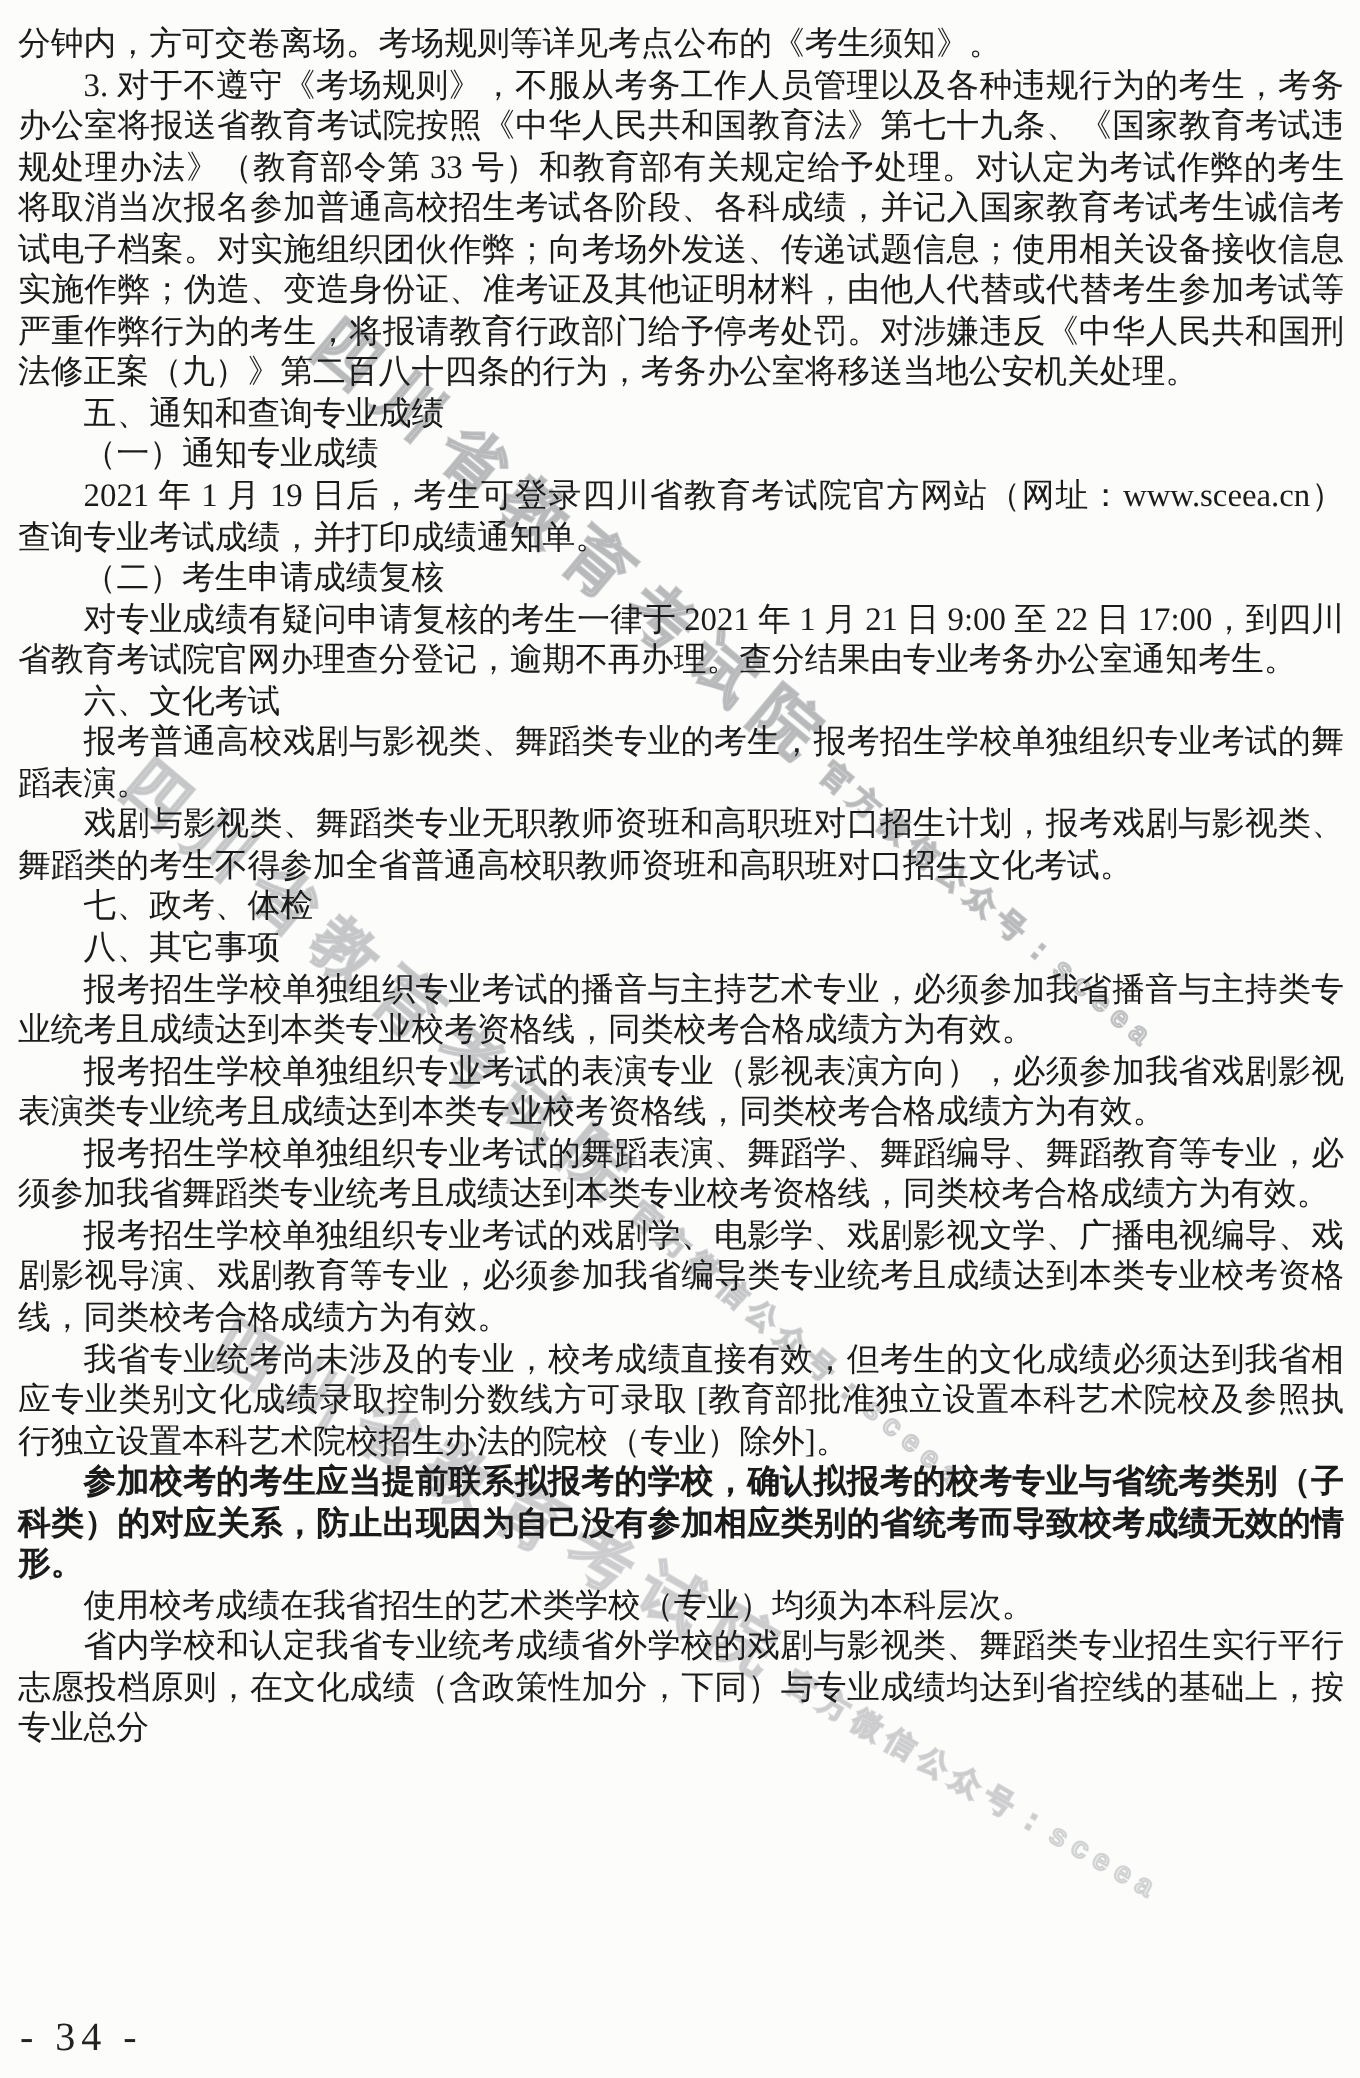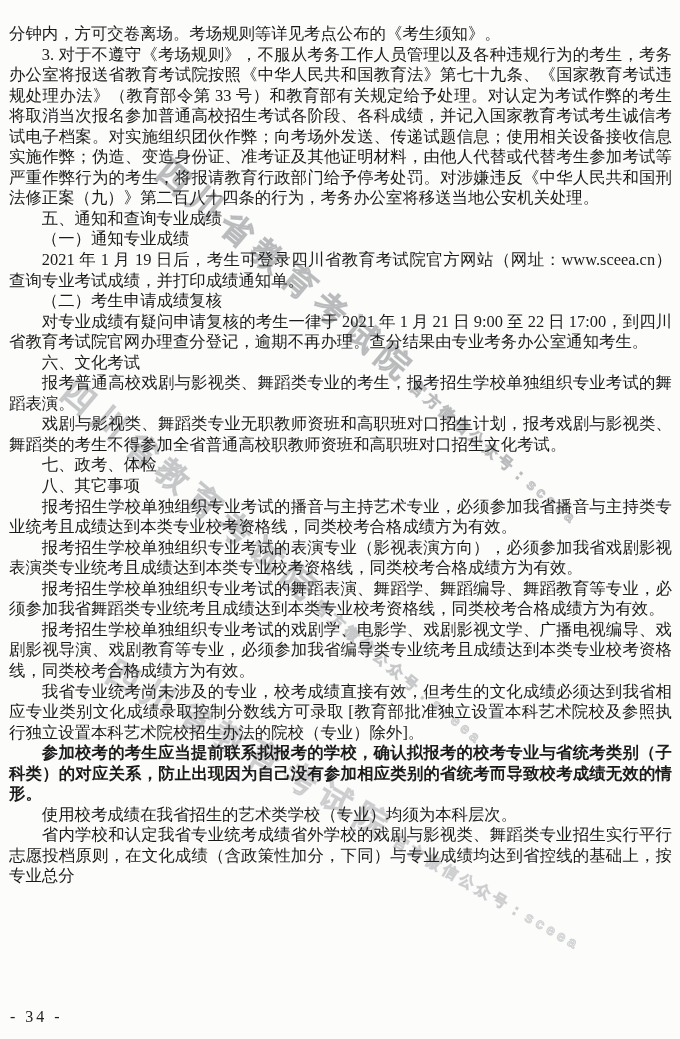--- a/index.html
+++ b/index.html
@@ -7,34 +7,34 @@
     position:relative;
     width:680px; height:1039px;
     margin:0 auto;
     background:#fcfcfb;
     overflow:hidden;
     font-family:"Liberation Serif","DejaVu Serif",serif;
     color:#1b1b1b;
   }
   .doc {
     position:absolute;
-    left:9px; top:24px; right:8px;
+    left:9px; top:12px; right:8px;
     font-size:16.4px;
     line-height:20.55px;
     text-align:justify;
     z-index:2;
   }
   .doc p { margin:0; padding:0; text-indent:2em; }
   .doc p.cont { text-indent:0; }
   .doc p.h { font-weight:400; }
   .doc p.b { font-weight:700; }
   .footer {
     position:absolute;
     left:10px; top:1008px;
-    font-size:16px;
+    font-size:20px;
     letter-spacing:3px;
     color:#222;
     z-index:2;
   }
   
   .wm {
     position:absolute;
     white-space:nowrap;
     transform-origin:0 0;
     z-index:1;

